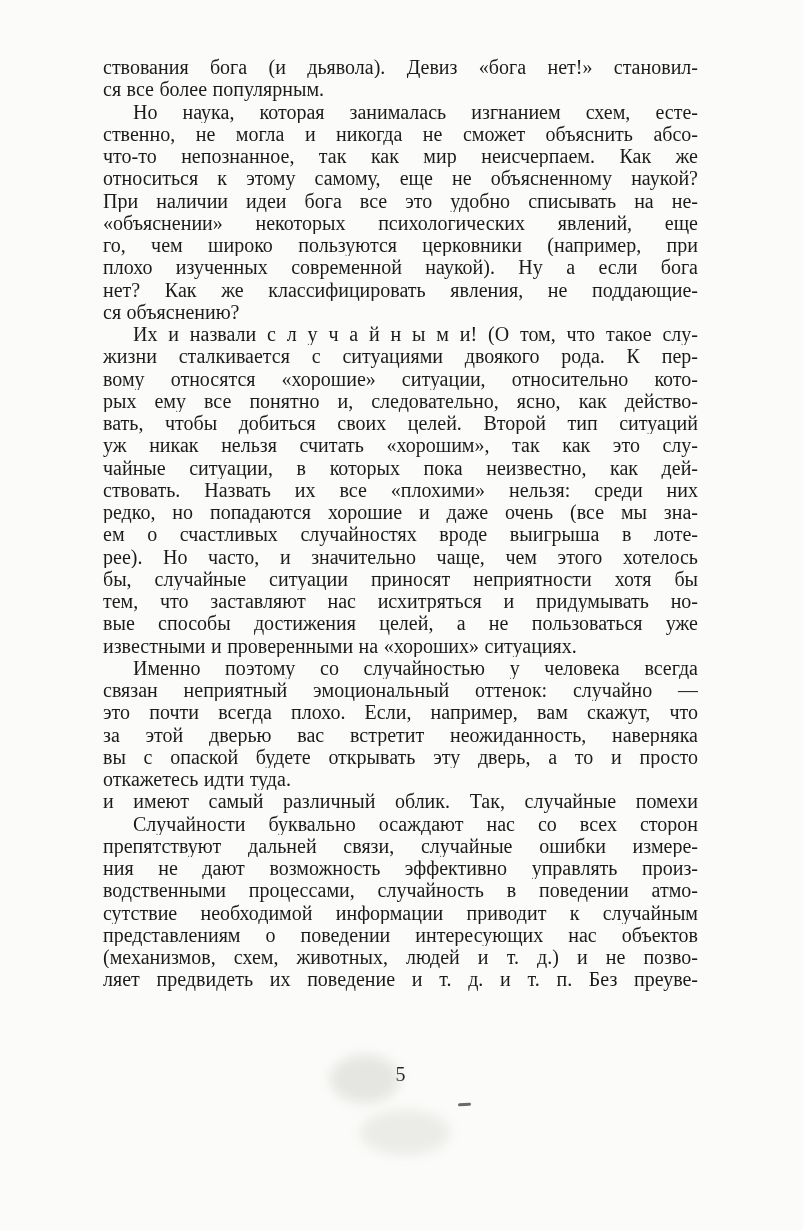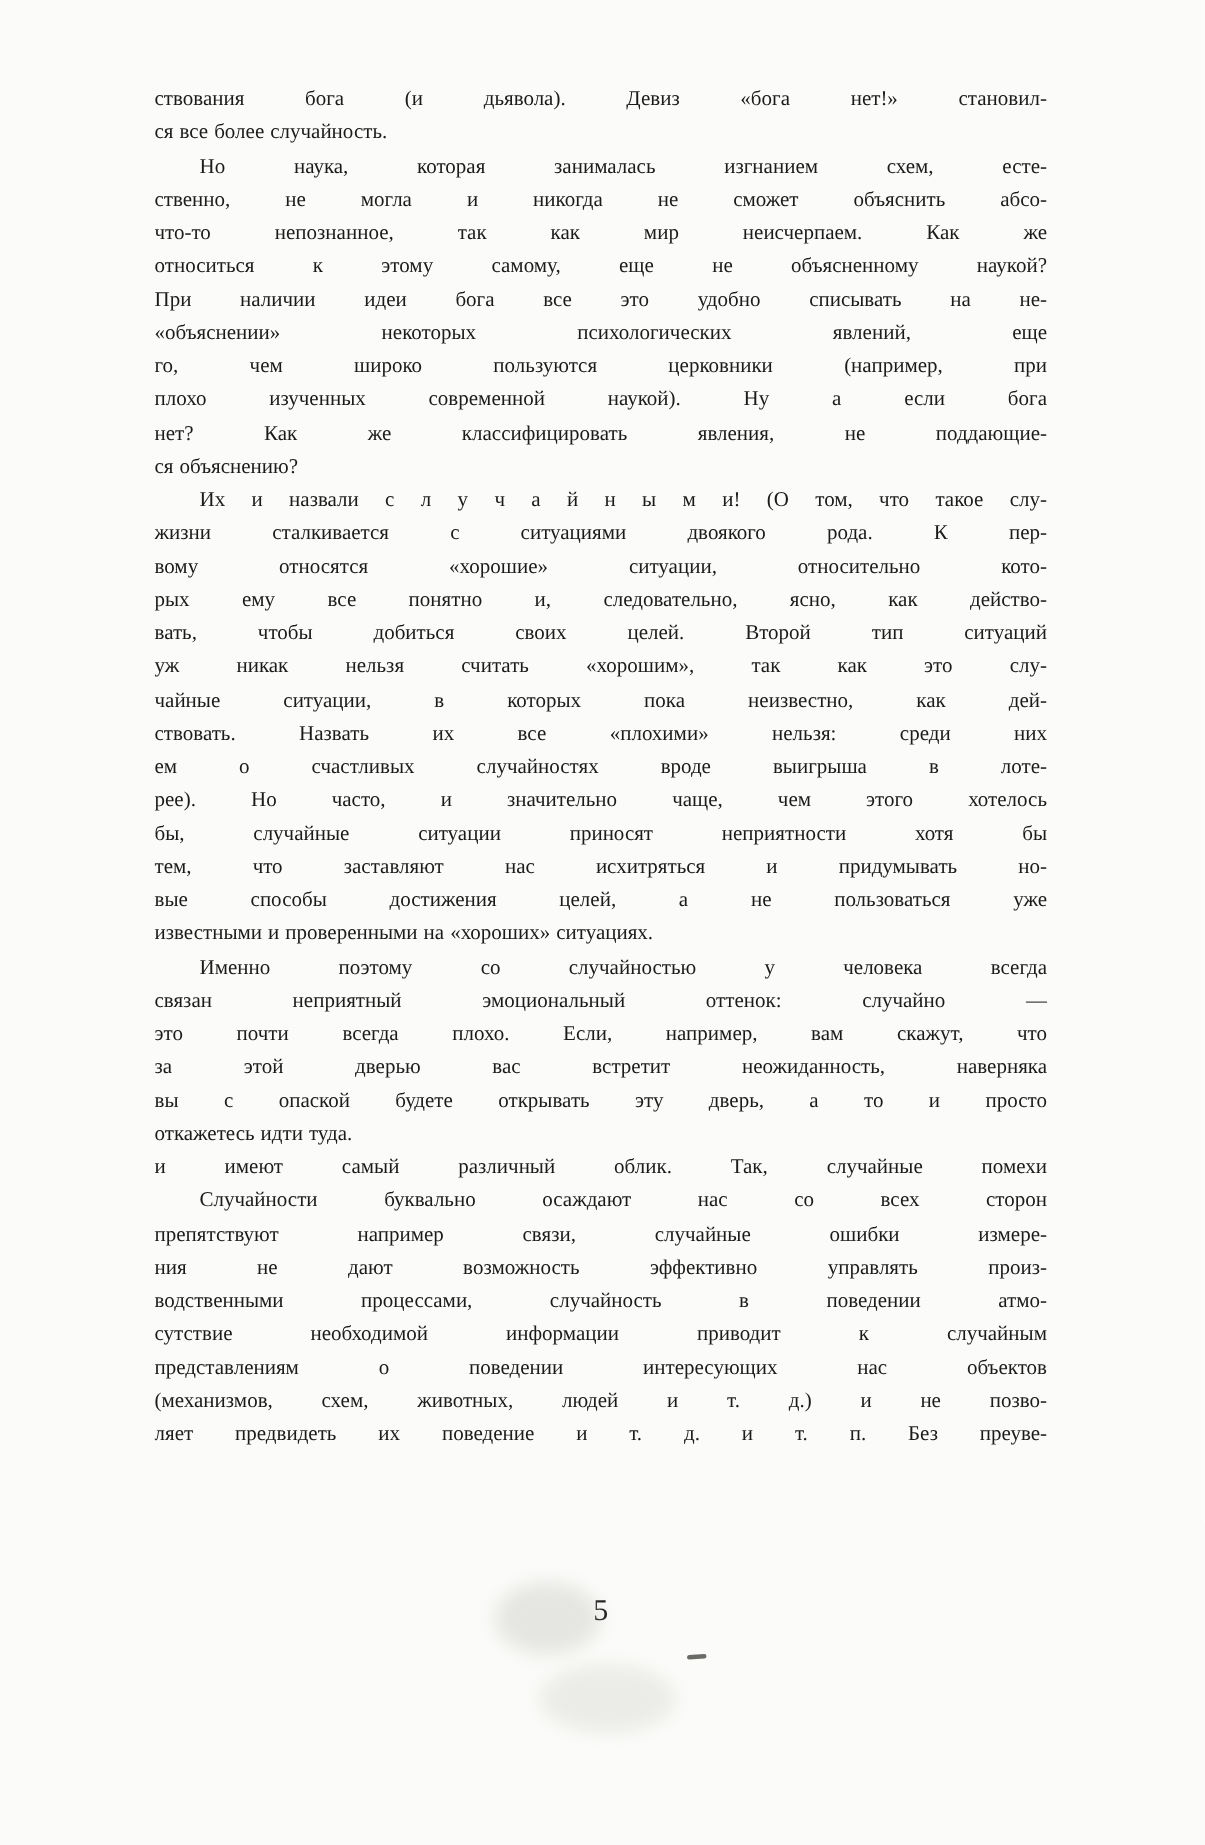--- a/index.html
+++ b/index.html
@@ -17,21 +17,21 @@
     color: #1b1b1b;
   }
   .text-block {
     position: absolute;
     left: 103px;
     top: 56px;
     width: 595px;
   }
   .para { margin: 0; padding: 0; }
   .line {
-    font-size: 14px;
+    font-size: 20px;
     line-height: 22.25px;
     height: 22.25px;
     overflow: hidden;
     text-align: justify;
     text-align-last: justify;
     -moz-text-align-last: justify;
     word-spacing: 0.5px;
   }
   .para.indent .line.first { text-indent: 30px; }
   .line.last {
@@ -73,21 +73,21 @@
     transform: rotate(-4deg);
   }
 </style>
 </head>
 <body>
 
 <div class="page">
   <div class="text-block">
       <div class="para">
         <div class="line first">ствования бога (и дьявола). Девиз «бога нет!» становил-</div>
-        <div class="line last">ся все более случайность.</div>
+        <div class="line last">ся все более популярным.</div>
       </div>
       <div class="para indent">
         <div class="line first">Но наука, которая занималась изгнанием схем, есте-</div>
         <div class="line">ственно, не могла и никогда не сможет объяснить абсо-</div>
         <div class="line">что-то непознанное, так как мир неисчерпаем. Как же</div>
         <div class="line">относиться к этому самому, еще не объясненному наукой?</div>
         <div class="line">При наличии идеи бога все это удобно списывать на не-</div>
         <div class="line">«объяснении» некоторых психологических явлений, еще</div>
         <div class="line">го, чем широко пользуются церковники (например, при</div>
         <div class="line">плохо изученных современной наукой). Ну а если бога</div>
@@ -96,39 +96,40 @@
       </div>
       <div class="para indent">
         <div class="line first">Их и назвали с л у ч а й н ы м и! (О том, что такое слу-</div>
         <div class="line">жизни сталкивается с ситуациями двоякого рода. К пер-</div>
         <div class="line">вому относятся «хорошие» ситуации, относительно кото-</div>
         <div class="line">рых ему все понятно и, следовательно, ясно, как действо-</div>
         <div class="line">вать, чтобы добиться своих целей. Второй тип ситуаций</div>
         <div class="line">уж никак нельзя считать «хорошим», так как это слу-</div>
         <div class="line">чайные ситуации, в которых пока неизвестно, как дей-</div>
         <div class="line">ствовать. Назвать их все «плохими» нельзя: среди них</div>
+        <div class="line">редко, но попадаются хорошие и даже очень (все мы зна-</div>
         <div class="line">ем о счастливых случайностях вроде выигрыша в лоте-</div>
         <div class="line">рее). Но часто, и значительно чаще, чем этого хотелось</div>
         <div class="line">бы, случайные ситуации приносят неприятности хотя бы</div>
         <div class="line">тем, что заставляют нас исхитряться и придумывать но-</div>
         <div class="line">вые способы достижения целей, а не пользоваться уже</div>
         <div class="line last">известными и проверенными на «хороших» ситуациях.</div>
       </div>
       <div class="para indent">
         <div class="line first">Именно поэтому со случайностью у человека всегда</div>
         <div class="line">связан неприятный эмоциональный оттенок: случайно —</div>
         <div class="line">это почти всегда плохо. Если, например, вам скажут, что</div>
         <div class="line">за этой дверью вас встретит неожиданность, наверняка</div>
         <div class="line">вы с опаской будете открывать эту дверь, а то и просто</div>
         <div class="line last">откажетесь идти туда.</div>
       </div>
       <div class="para indent">
         <div class="line">и имеют самый различный облик. Так, случайные помехи</div>
         <div class="line first">Случайности буквально осаждают нас со всех сторон</div>
-        <div class="line">препятствуют например связи, случайные ошибки измере-</div>
+        <div class="line">препятствуют дальней связи, случайные ошибки измере-</div>
         <div class="line">ния не дают возможность эффективно управлять произ-</div>
         <div class="line">водственными процессами, случайность в поведении атмо-</div>
         <div class="line">сутствие необходимой информации приводит к случайным</div>
         <div class="line">представлениям о поведении интересующих нас объектов</div>
         <div class="line">(механизмов, схем, животных, людей и т. д.) и не позво-</div>
         <div class="line">ляет предвидеть их поведение и т. д. и т. п. Без преуве-</div>
       </div>
     </div>
   <div class="page-number">5</div>
   <div class="smudge s1"></div>

